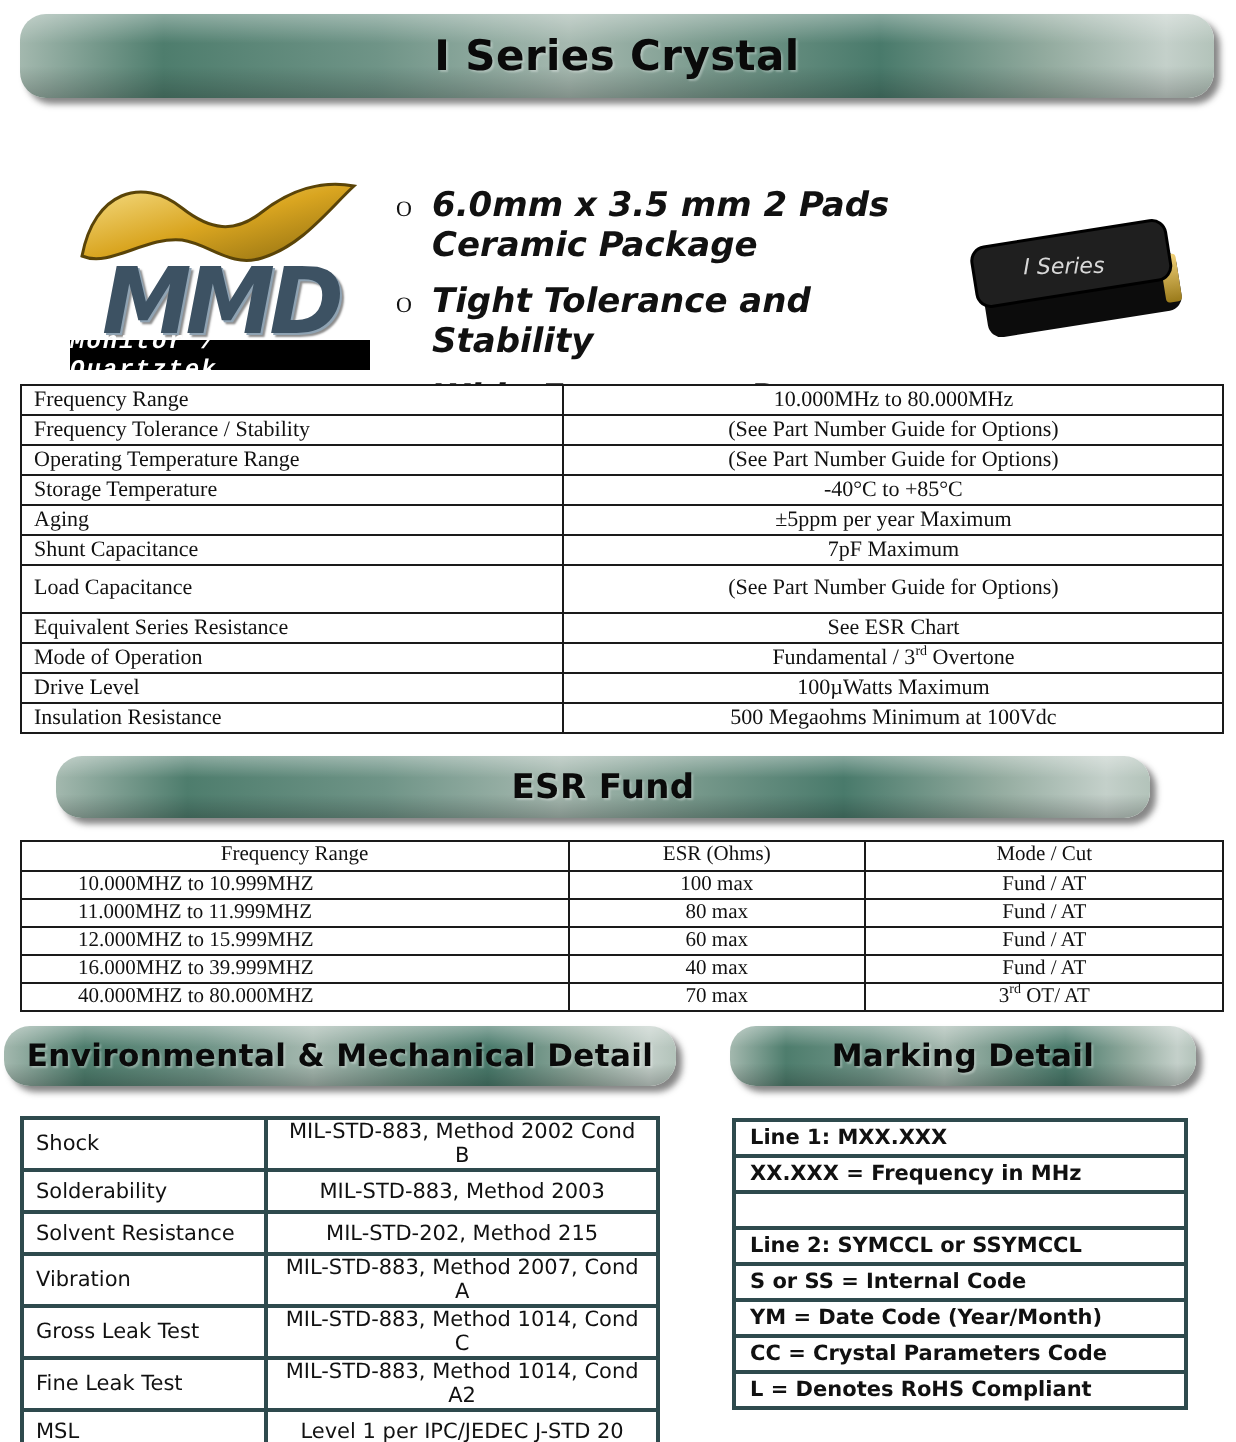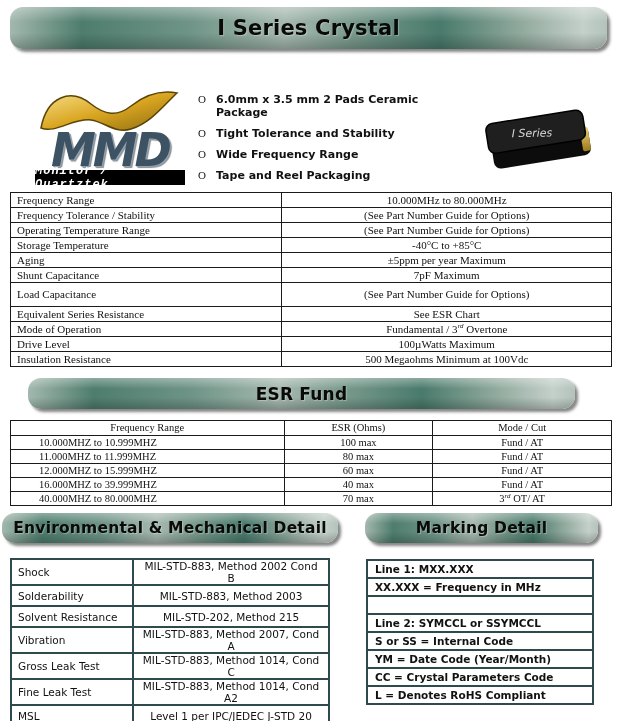--- a/index.html
+++ b/index.html
@@ -41,21 +41,21 @@
     position:absolute;left:2px;top:84px;width:150px;height:15px;background:#000;
     color:#fff;font-family:"Liberation Mono",monospace;font-weight:bold;font-size:12px;
     display:flex;align-items:center;justify-content:center;letter-spacing:1px;
   }
   .features{position:absolute;left:198px;top:93px;width:270px;}
   .feature{display:flex;align-items:baseline;margin-bottom:8px;}
   .feature .dot{
     font-family:"Liberation Serif",serif;font-size:11px;color:#111;
     width:18px;flex:0 0 18px;
   }
-  .feature .txt{font-size:11px;font-weight:bold;color:#111;}
+  .feature .txt{font-size:17px;font-weight:bold;color:#111;font-style:italic;}
 
   .crystal{position:absolute;left:475px;top:96px;width:132px;height:88px;}
 
   
   table{border-collapse:collapse;position:absolute;background:#fff;}
   .spec{left:10px;top:192px;width:602px;table-layout:fixed;}
   .spec td{
     border:1px solid #1a1a1a;
     font-family:"Liberation Serif",serif;font-size:11px;color:#111;
     height:14px;padding:0 6px;line-height:1.1;
@@ -84,21 +84,21 @@
   }
   .envt td.lbl{width:34%;text-align:left;}
   .envt td.val{text-align:center;}
 
   .markt{left:366px;top:559px;width:228px;table-layout:fixed;font-weight:bold;}
   .markt td{
     border:2px solid #2e4a4d;
     font-family:"DejaVu Sans",sans-serif;font-size:10.5px;color:#111;
     height:16px;padding:0 7px;text-align:left;
   }
-  sup{font-size:7px;vertical-align:super;line-height:0;font-style:italic;}
+  sup{font-size:7px;vertical-align:super;line-height:0;}
 </style>
 </head>
 <body>
 
 <div class="page">
 
   <div class="pill pill-title">
     <span>I Series Crystal</span>
   </div>
 

